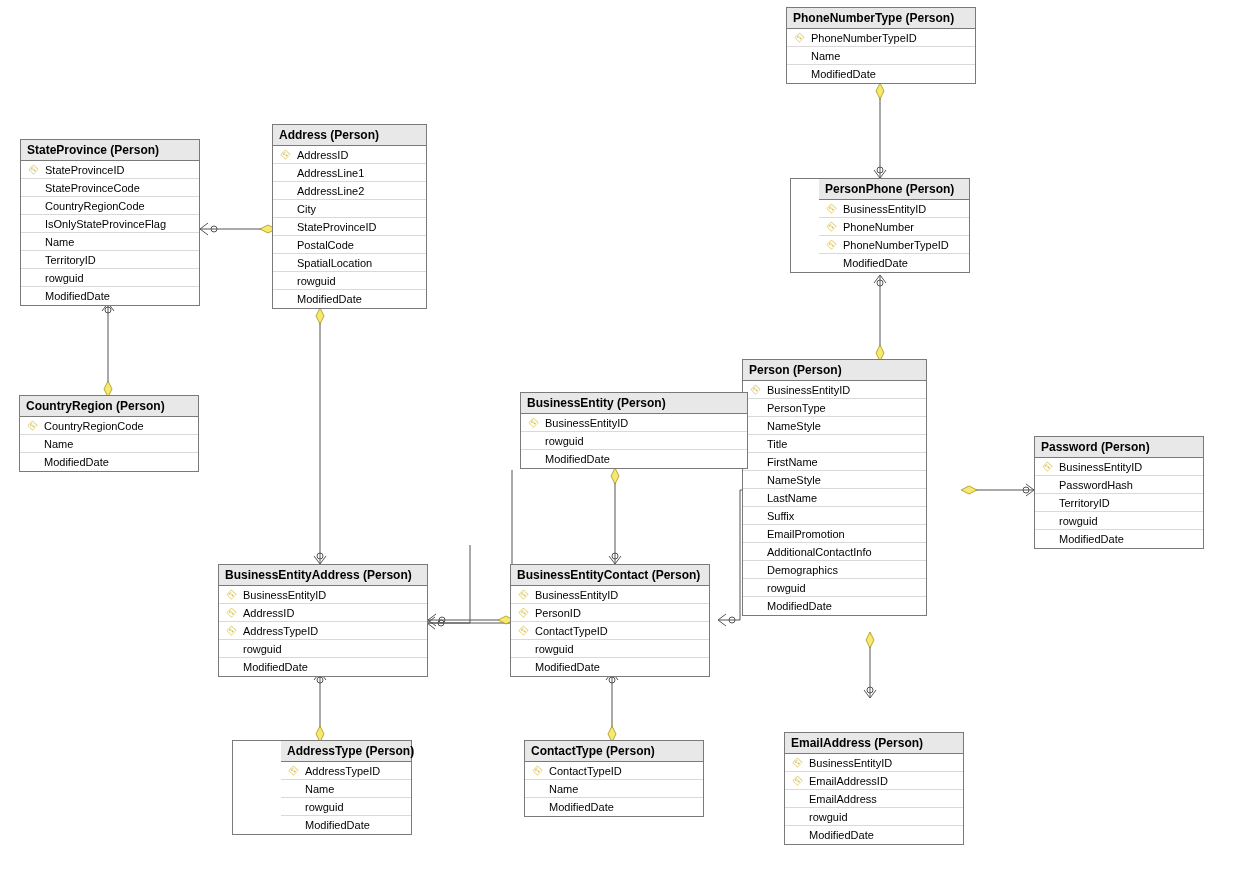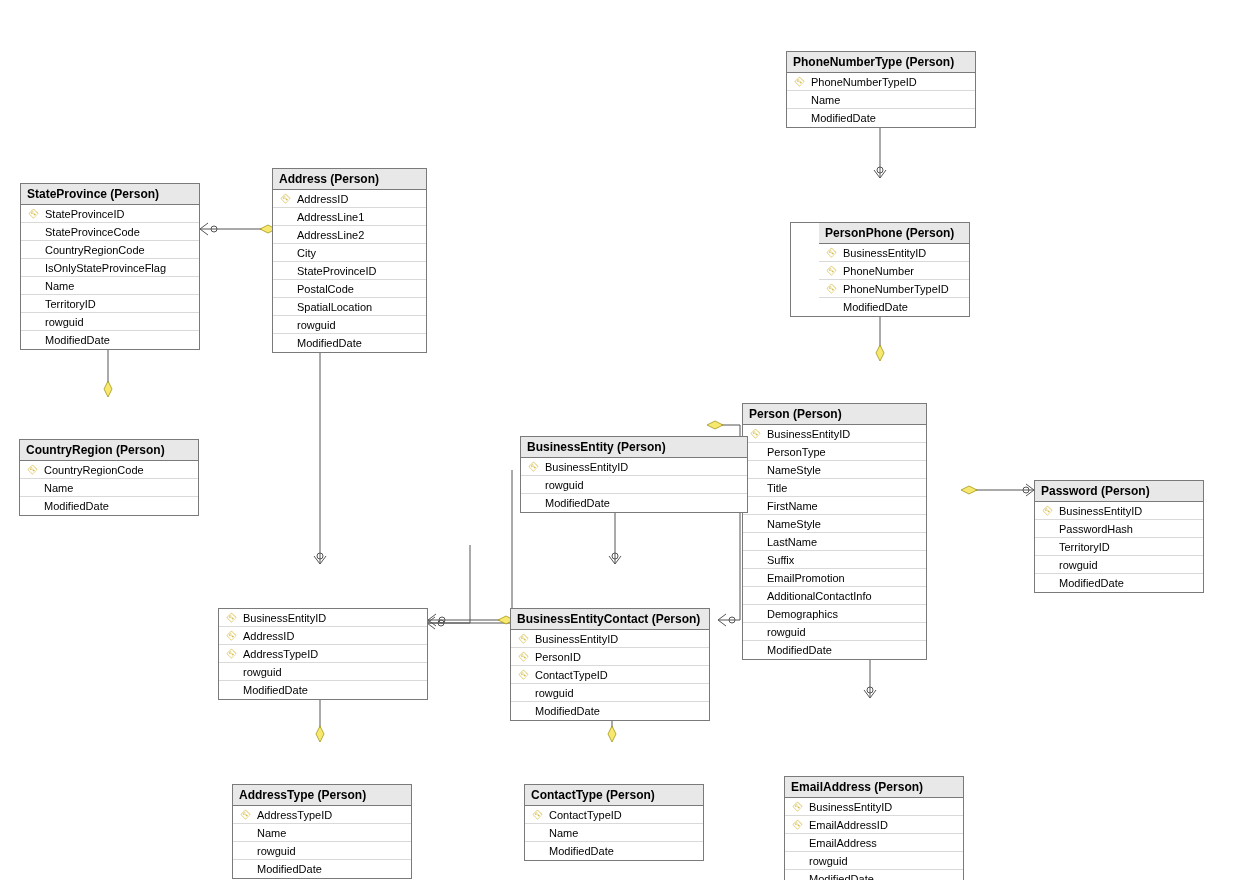--- a/index.html
+++ b/index.html
@@ -17,21 +17,20 @@
   .canvas {
     position: relative;
     width: 1239px;
     height: 880px;
   }
   .entity {
     position: absolute;
     border: 1px solid #7a7a7a;
     background: #ffffff;
     box-sizing: border-box;
-    margin-top: 44px;
   }
   .entity-header {
     background: #e8e8e8;
     border-bottom: 1px solid #7a7a7a;
     padding: 3px 6px;
     font-weight: 600;
     font-size: 12px;
     white-space: nowrap;
   }
   .entity-row {
@@ -434,20 +433,21 @@
         <div class="entity-row">
           <span class="key-cell"></span>
           <span class="col-name">rowguid</span>
         </div>
         <div class="entity-row">
           <span class="key-cell"></span>
           <span class="col-name">ModifiedDate</span>
         </div>
       </div>
       <div class="entity" style="left: 218px; top: 564px; width: 210px;">
+        <div class="entity-header">BusinessEntityAddress (Person)</div>
         <div class="entity-row">
           <span class="key-cell">
             <span class="key-icon">⚿</span>
           </span>
           <span class="col-name">BusinessEntityID</span>
         </div>
         <div class="entity-row">
           <span class="key-cell">
             <span class="key-icon">⚿</span>
           </span>
@@ -517,21 +517,21 @@
         </div>
         <div class="entity-row">
           <span class="key-cell"></span>
           <span class="col-name">rowguid</span>
         </div>
         <div class="entity-row">
           <span class="key-cell"></span>
           <span class="col-name">ModifiedDate</span>
         </div>
       </div>
-      <div class="entity" style="left: 232px; top: 740px; width: 180px;">
+      <div class="entity" style="left: 232px; top: 740px; width: 180px; padding-left: 48px;">
         <div class="entity-header">AddressType (Person)</div>
         <div class="entity-row">
           <span class="key-cell">
             <span class="key-icon">⚿</span>
           </span>
           <span class="col-name">AddressTypeID</span>
         </div>
         <div class="entity-row">
           <span class="key-cell"></span>
           <span class="col-name">Name</span>

